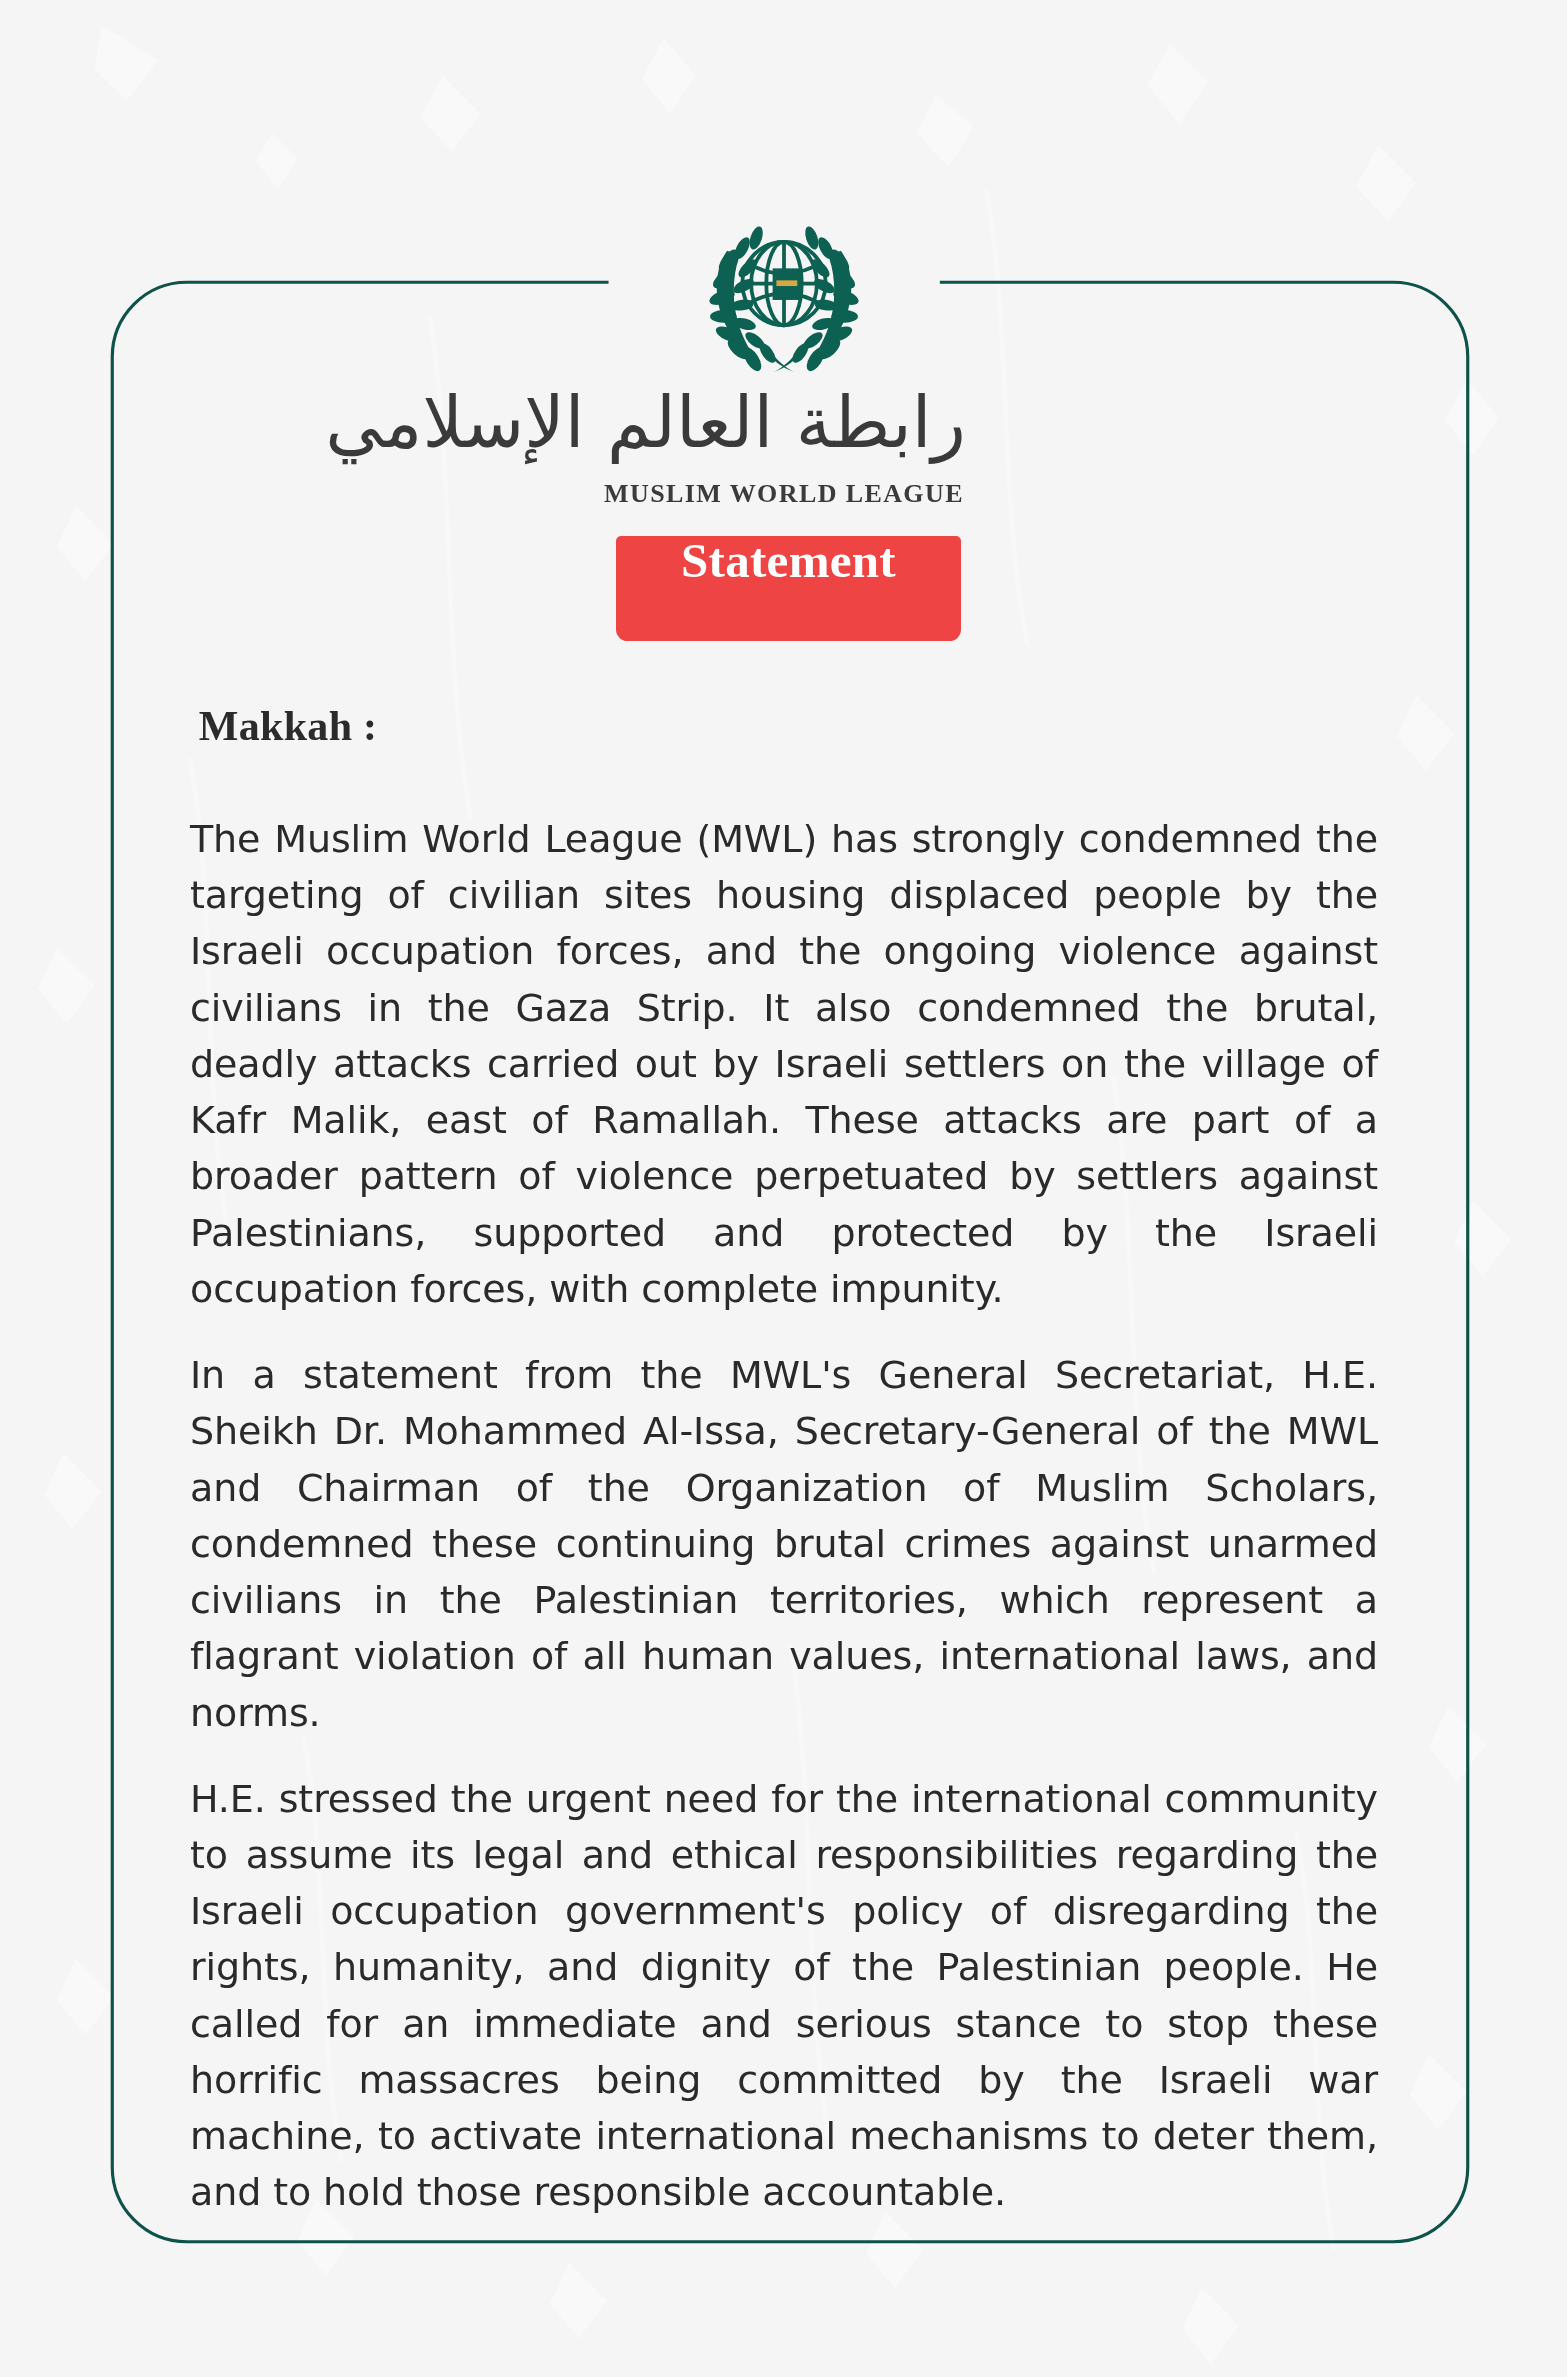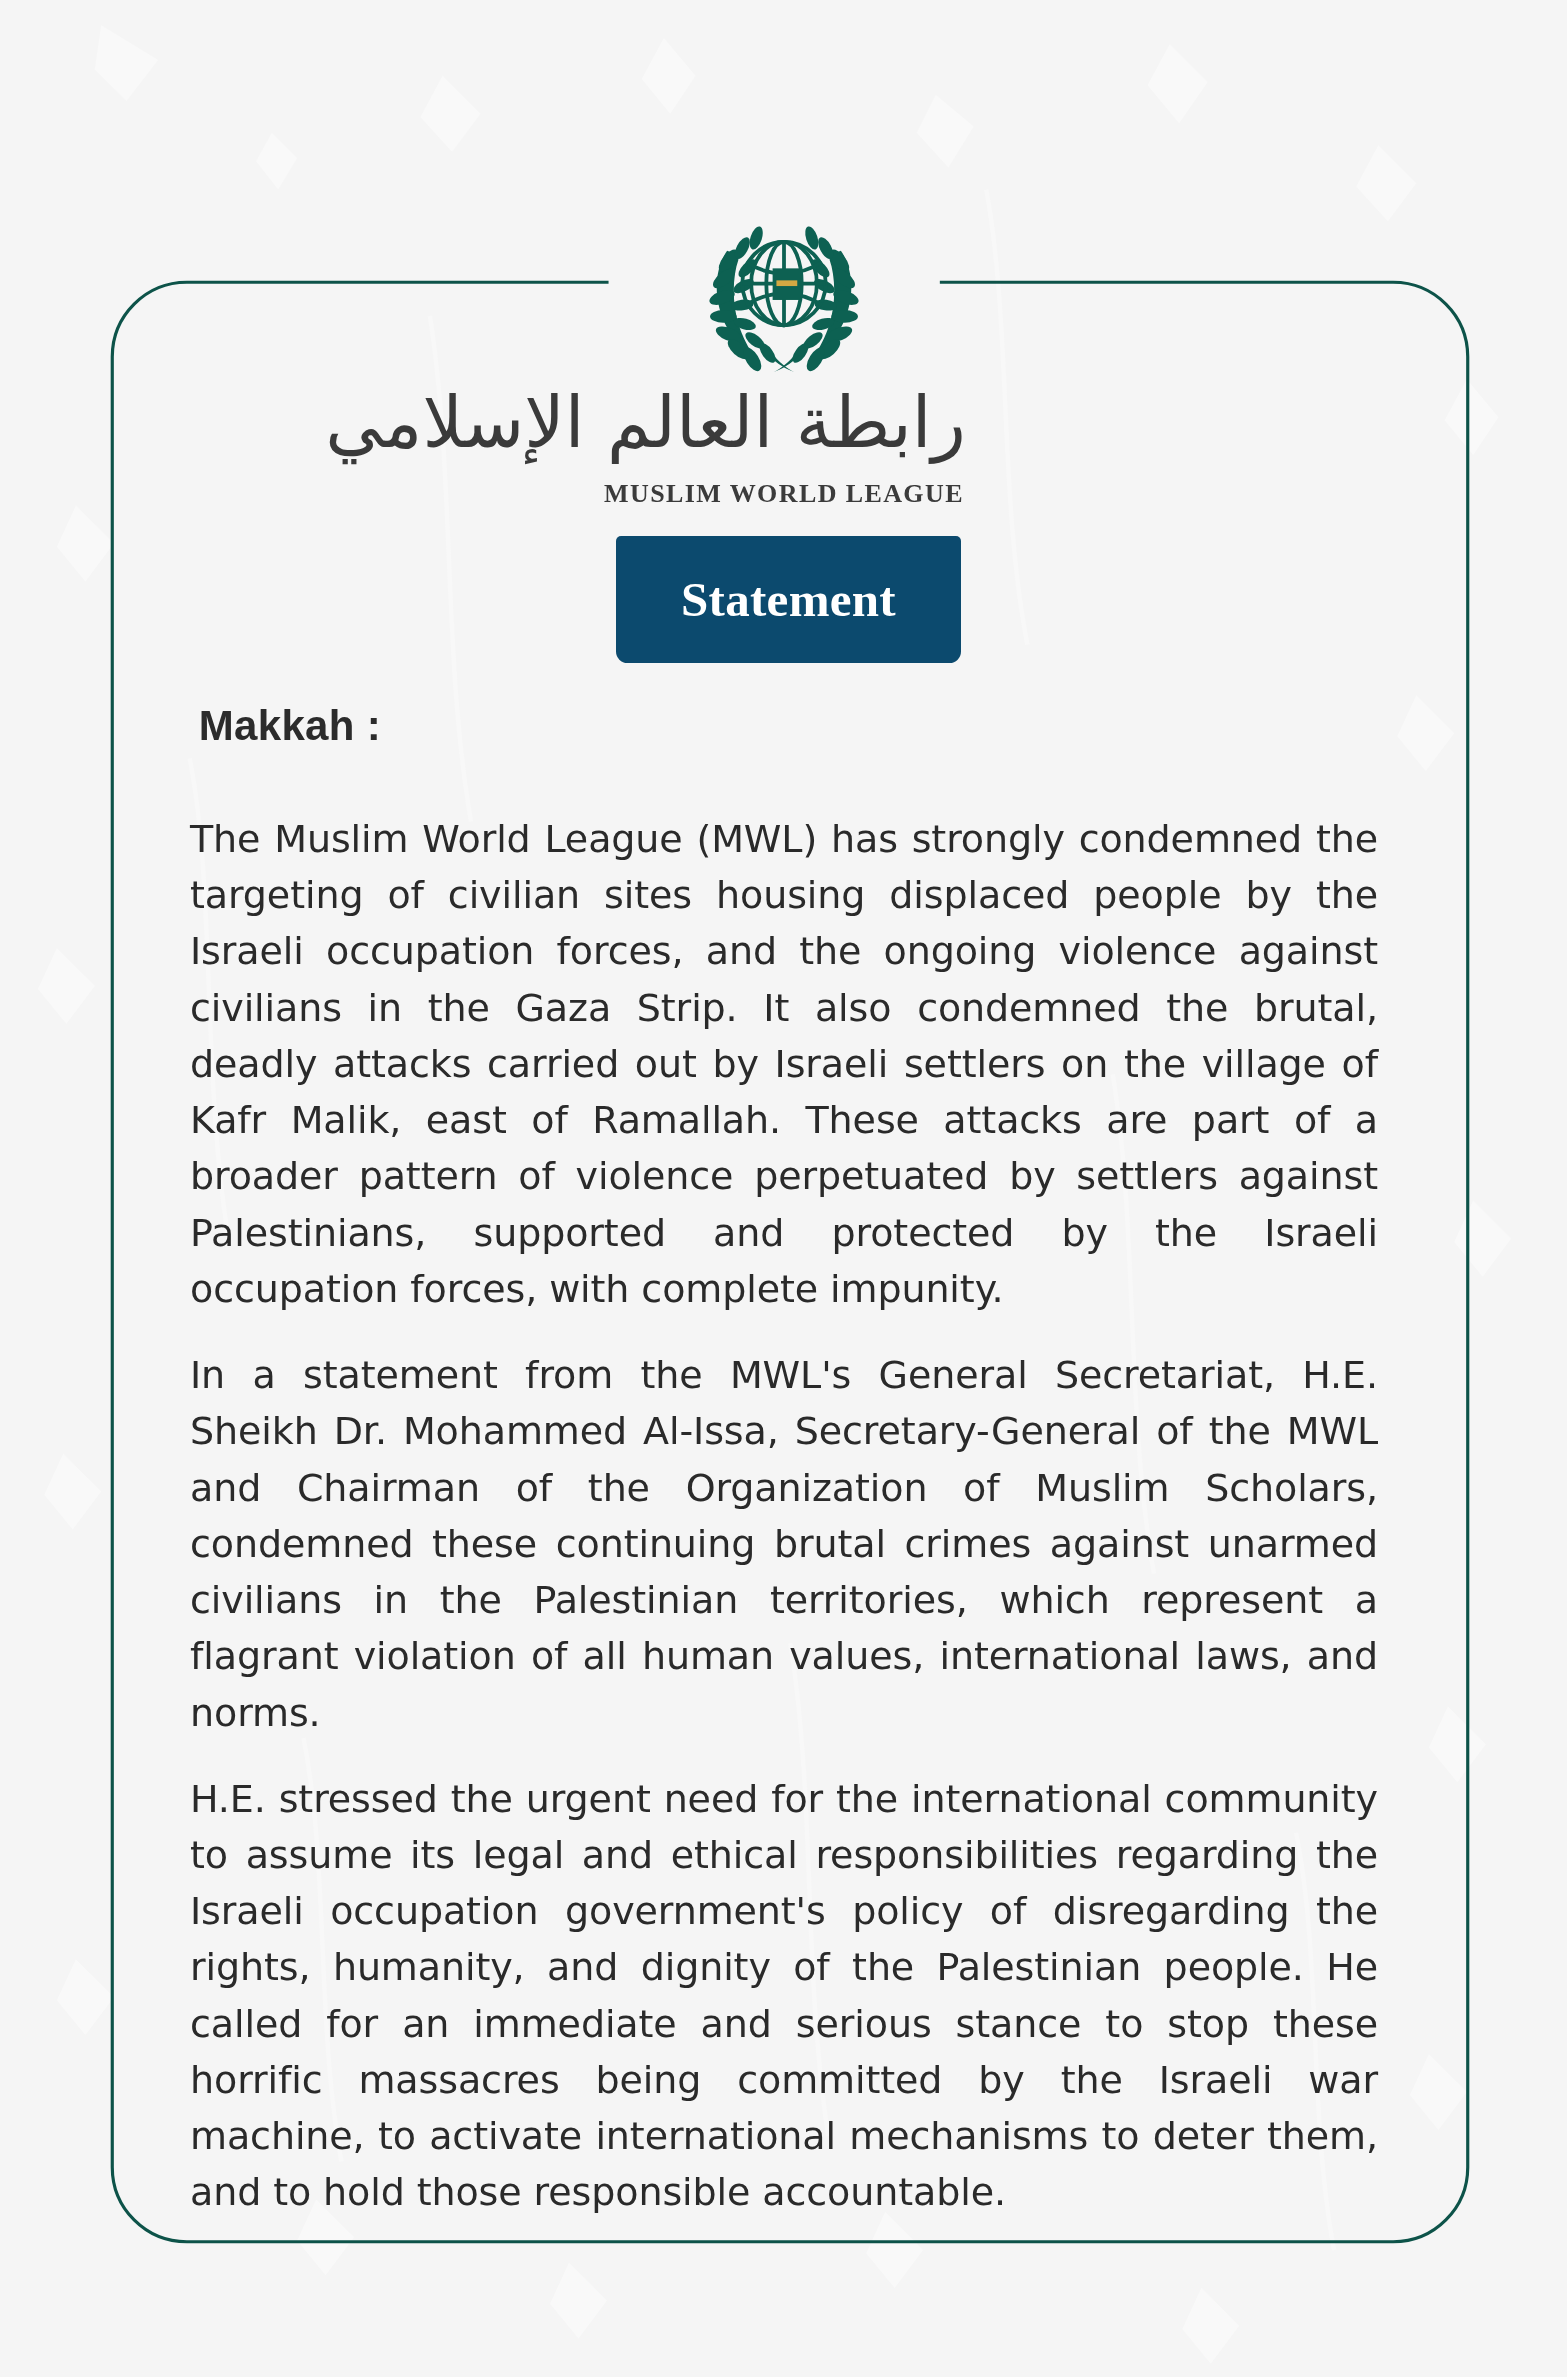--- a/index.html
+++ b/index.html
@@ -79,46 +79,46 @@
     font-size: 26px;
     letter-spacing: 1.4px;
     color: #3b3b3b;
   }
 
   .badge {
     position: absolute;
     left: 616px;
     top: 536px;
     width: 345px;
-    height: 127px;
-    background: #0c4a6e;
+    height: 105px;
+    background: #ef4444;
     border-radius: 5px 5px 11.4px 11.4px;
     display: flex;
-    align-items: center;
+    align-items: flex-start;
     justify-content: center;
   }
   .badge-label {
     font-family: "Liberation Serif", serif;
     font-weight: 700;
     font-size: 49px;
     color: #ffffff;
     letter-spacing: 0.3px;
     line-height: 1;
   }
 
   
   .content {
     position: absolute;
     left: 190px;
     top: 702px;
     width: 1188px;
   }
 
   .dateline {
-    font-family: Liberation Sans, sans-serif;
+    font-family: Liberation Serif, serif;
     font-weight: 700;
     font-size: 42px;
     color: #2b2b2b;
     margin: 0 0 0 8.8px;
     letter-spacing: 0.3px;
   }
 
   .para {
     font-family: "DejaVu Sans", sans-serif;
     font-size: 38px;

